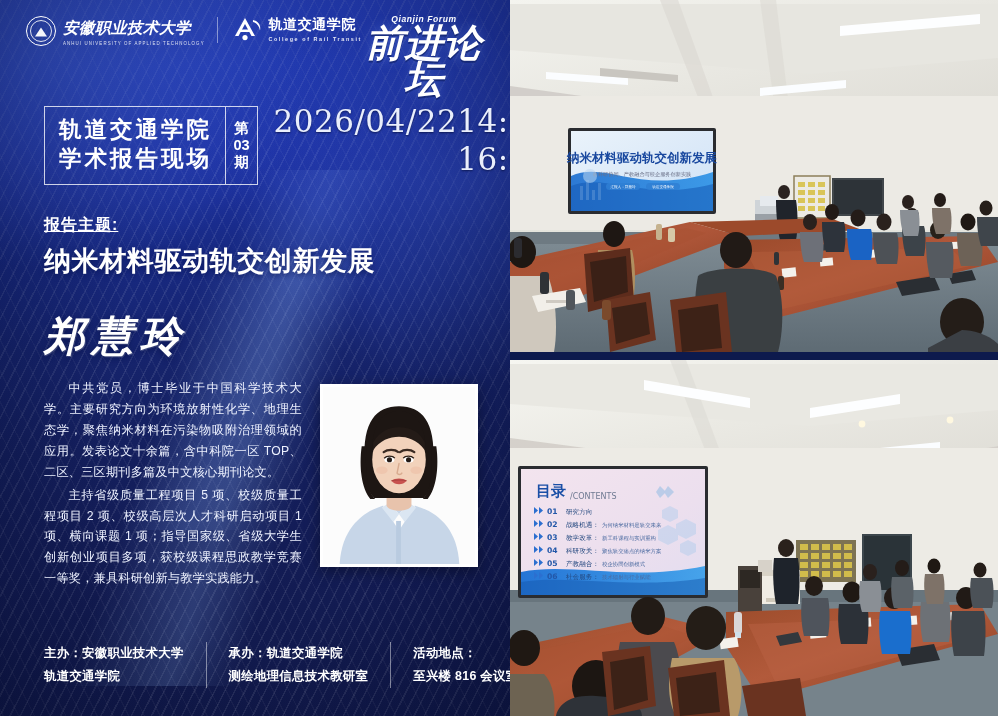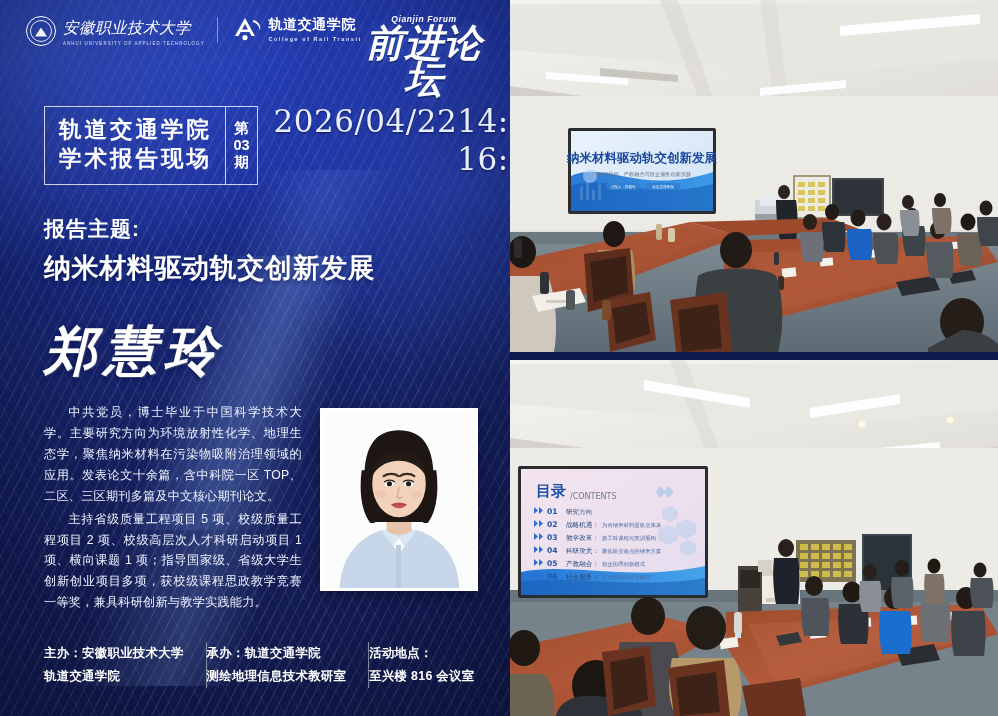--- a/index.html
+++ b/index.html
@@ -69,21 +69,21 @@
   }
   .seal:before{
     content:""; position:absolute; inset:3px; border-radius:50%; border:1px solid rgba(255,255,255,.85);
   }
   .seal:after{
     content:""; position:absolute; left:50%; top:54%; transform:translate(-50%,-50%);
     width:0;height:0;border-left:6px solid transparent;border-right:6px solid transparent;
     border-bottom:9px solid rgba(255,255,255,.95);
   }
   .uni-names{ display:flex; flex-direction:column; gap:1px; }
-  .uni-cn{ color:#fff; font-size:15.5px; font-weight:400; letter-spacing:.5px; font-family:"DejaVu Serif","Liberation Serif",serif; font-style:italic; white-space:nowrap;}
+  .uni-cn{ color:#fff; font-size:15.5px; font-weight:700; letter-spacing:.5px; font-family:"DejaVu Serif","Liberation Serif",serif; font-style:italic; white-space:nowrap;}
   .uni-en{ color:rgba(255,255,255,.82); font-size:4.4px; letter-spacing:1.1px; white-space:nowrap; transform:scaleY(1.15); transform-origin:left top;}
   .divider-v{ width:1px; height:26px; background:rgba(255,255,255,.45); margin:1px 11px 0 12px; }
   .rail-logo{ display:flex; align-items:center; gap:6px; }
   .rail-mark{ width:34px;height:26px; position:relative; flex:none; }
   .rail-mark svg{ display:block; }
   .rail-names{ display:flex; flex-direction:column; gap:2px;}
   .rail-cn{ color:#fff; font-size:14px; font-weight:700; letter-spacing:.6px; white-space:nowrap;}
   .rail-en{ color:rgba(255,255,255,.88); font-size:5.4px; font-weight:700; letter-spacing:1.6px; white-space:nowrap;}
 
   .forum-wrap{ margin-left:auto; margin-right:24px; text-align:center; margin-top:-2px;}
@@ -107,28 +107,28 @@
   .tb-issue span{ color:#fff; font-size:14.5px; font-weight:700; line-height:1.16; }
   .dt{ display:flex; flex-direction:row; justify-content:center; margin-top:-3px;}
   .dt div{
     font-family:"DejaVu Serif","Liberation Serif",serif;
     color:#e9eefc; font-size:31px; line-height:1.22; letter-spacing:.5px;
     text-shadow:0 1px 2px rgba(8,18,70,.8);
   }
 
   
   .subject{ margin:30px 0 0 44px; }
-  .subject .lbl{ color:#fff; font-size:21px; font-weight:800; letter-spacing:1px; margin-bottom:7px;}
+  .subject .lbl{ color:#fff; font-size:16px; font-weight:800; letter-spacing:1px; margin-bottom:7px;text-decoration:underline;}
   .subject .val{ color:#fff; font-size:27px; font-weight:900; letter-spacing:.6px; text-shadow:0 2px 5px rgba(5,15,70,.6);}
 
   
   .speaker-name{
     margin:30px 0 0 44px; color:#fff;
     font-family:Liberation Mono, monospace;
-    font-size:53px; font-weight:700; font-style:italic; letter-spacing:7px;
+    font-size:41px; font-weight:700; font-style:italic; letter-spacing:7px;
     text-shadow:0 2px 6px rgba(5,15,70,.75), 1px 1px 0 rgba(255,255,255,.25);
   }
 
   .bio-row{ display:flex; margin:14px 0 0 0; padding-left:44px; padding-right:26px; gap:18px; }
   .bio-text{ width:258px; }
   .bio-text p{
     color:#eef2ff; font-size:12.2px; line-height:1.72; text-indent:2em; letter-spacing:.2px;
     text-align:justify; margin-bottom:2px;
   }
   .portrait{
@@ -138,21 +138,21 @@
   }
   .portrait .ph{ position:absolute; inset:3px; overflow:hidden; background:#fdfdfd; }
   .portrait svg{ display:block; width:100%; height:100%; }
 
   
   .foot{
     position:absolute; left:44px; right:14px; bottom:28px; z-index:6;
     display:flex; align-items:flex-start; gap:0;
   }
   .foot-col{ padding-right:22px; }
-  .foot-col + .foot-col{ border-left:1px solid rgba(255,255,255,.45); }
+  .foot-col + .foot-col{ border-left:1px solid rgba(255,255,255,.45); padding-left:22px; }
   .foot-col div{ color:#fff; font-size:12.4px; font-weight:700; line-height:1.85; letter-spacing:.3px; white-space:nowrap;}
 
   
   .photos{ width:488px; height:716px; display:flex; flex-direction:column; background:#0d1a4d; }
   .photo{ position:relative; overflow:hidden; width:488px; }
   .photo.top{ height:352px; }
   .photo.bot{ height:356px; margin-top:8px; }
 
   
   .room{ position:absolute; inset:0; }

